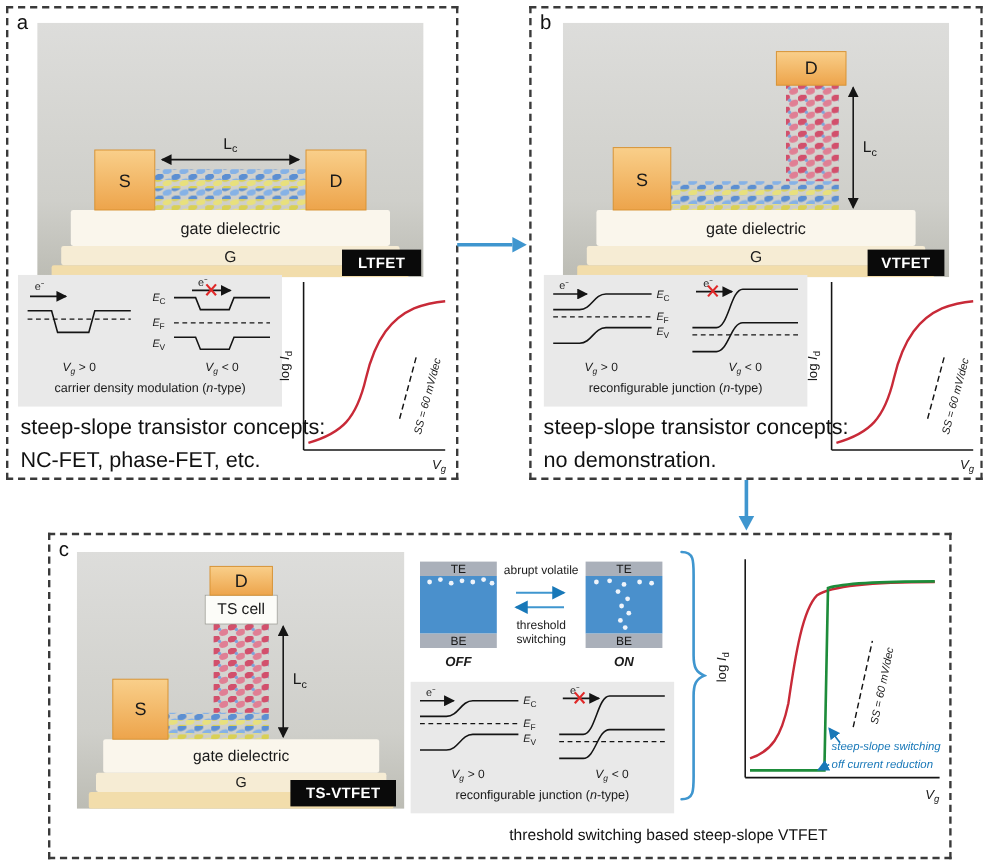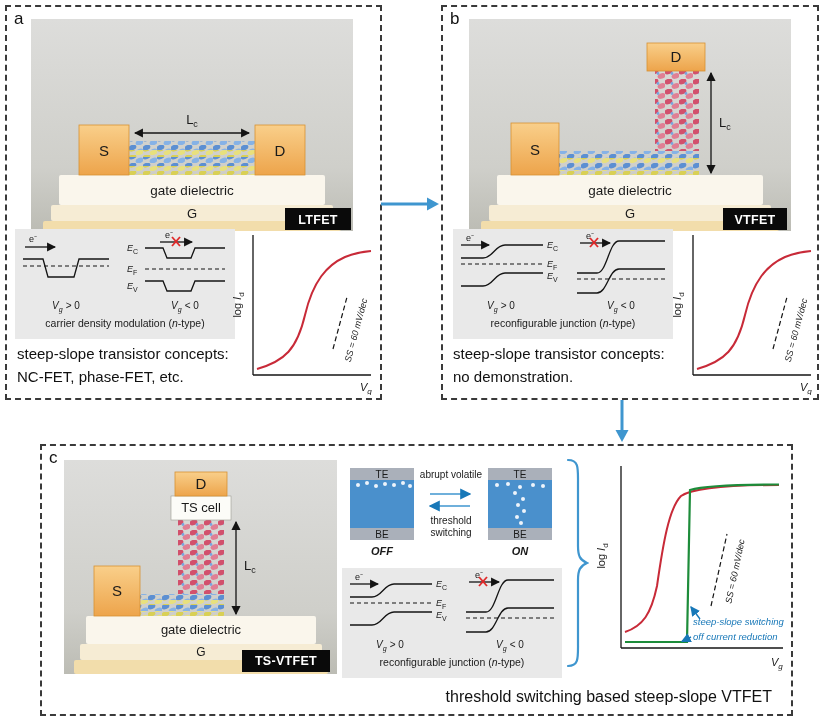--- a/index.html
+++ b/index.html
@@ -3,22 +3,22 @@
 <meta charset="utf-8">
 <style>
   html,body{margin:0;padding:0}
   body{width:819px;height:719px;position:relative;background:#fff;font-family:"Liberation Sans",sans-serif;color:#111;overflow:hidden}
   .panel{position:absolute;border:2px dashed #3a3a3a;background:#fff}
   #panel-a{left:5px;top:5px;width:373px;height:391px}
   #panel-b{left:441px;top:5px;width:374px;height:391px}
   #panel-c{left:40px;top:444px;width:749px;height:268px}
   .abs{position:absolute}
   .plabel{position:absolute;left:7px;top:2px;font-size:17px}
-  .note{position:absolute;font-size:15px;line-height:1.5}
-  .caption-c{position:absolute;left:300px;top:242px;width:430px;text-align:right;font-size:16px}
+  .note{position:absolute;font-size:18px;line-height:1.5}
+  .caption-c{position:absolute;left:300px;top:242px;width:430px;text-align:center;font-size:13px}
   svg{display:block}
   svg text{fill:#1a1a1a;font-family:"Liberation Sans",sans-serif}
   .dev-label{font-size:15px}
   .dev-label-sm{font-size:13px}
   .diel{font-size:13.5px}
   .badge-t{fill:#fff;font-weight:bold;font-size:12.5px;letter-spacing:.3px}
   .ln{stroke:#141414;stroke-width:1.3;fill:none}
   .lndash{stroke:#141414;stroke-width:1.1;fill:none;stroke-dasharray:4 3}
   .bandbg{fill:#e9e9e9}
   .bt-sm{font-size:9px}

